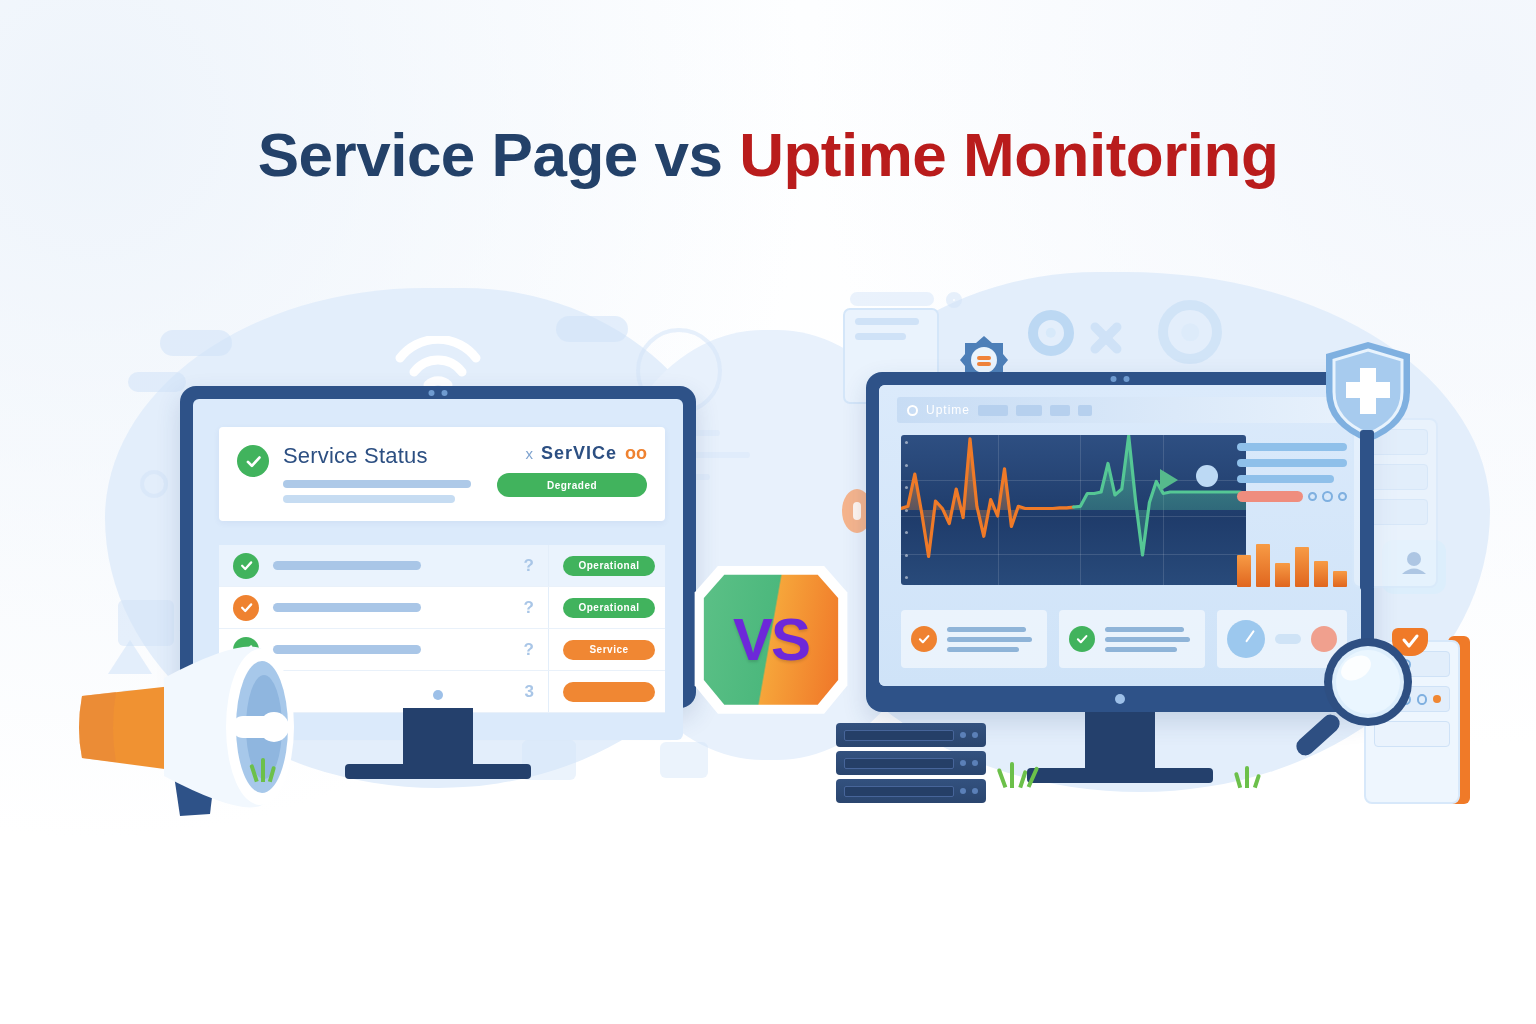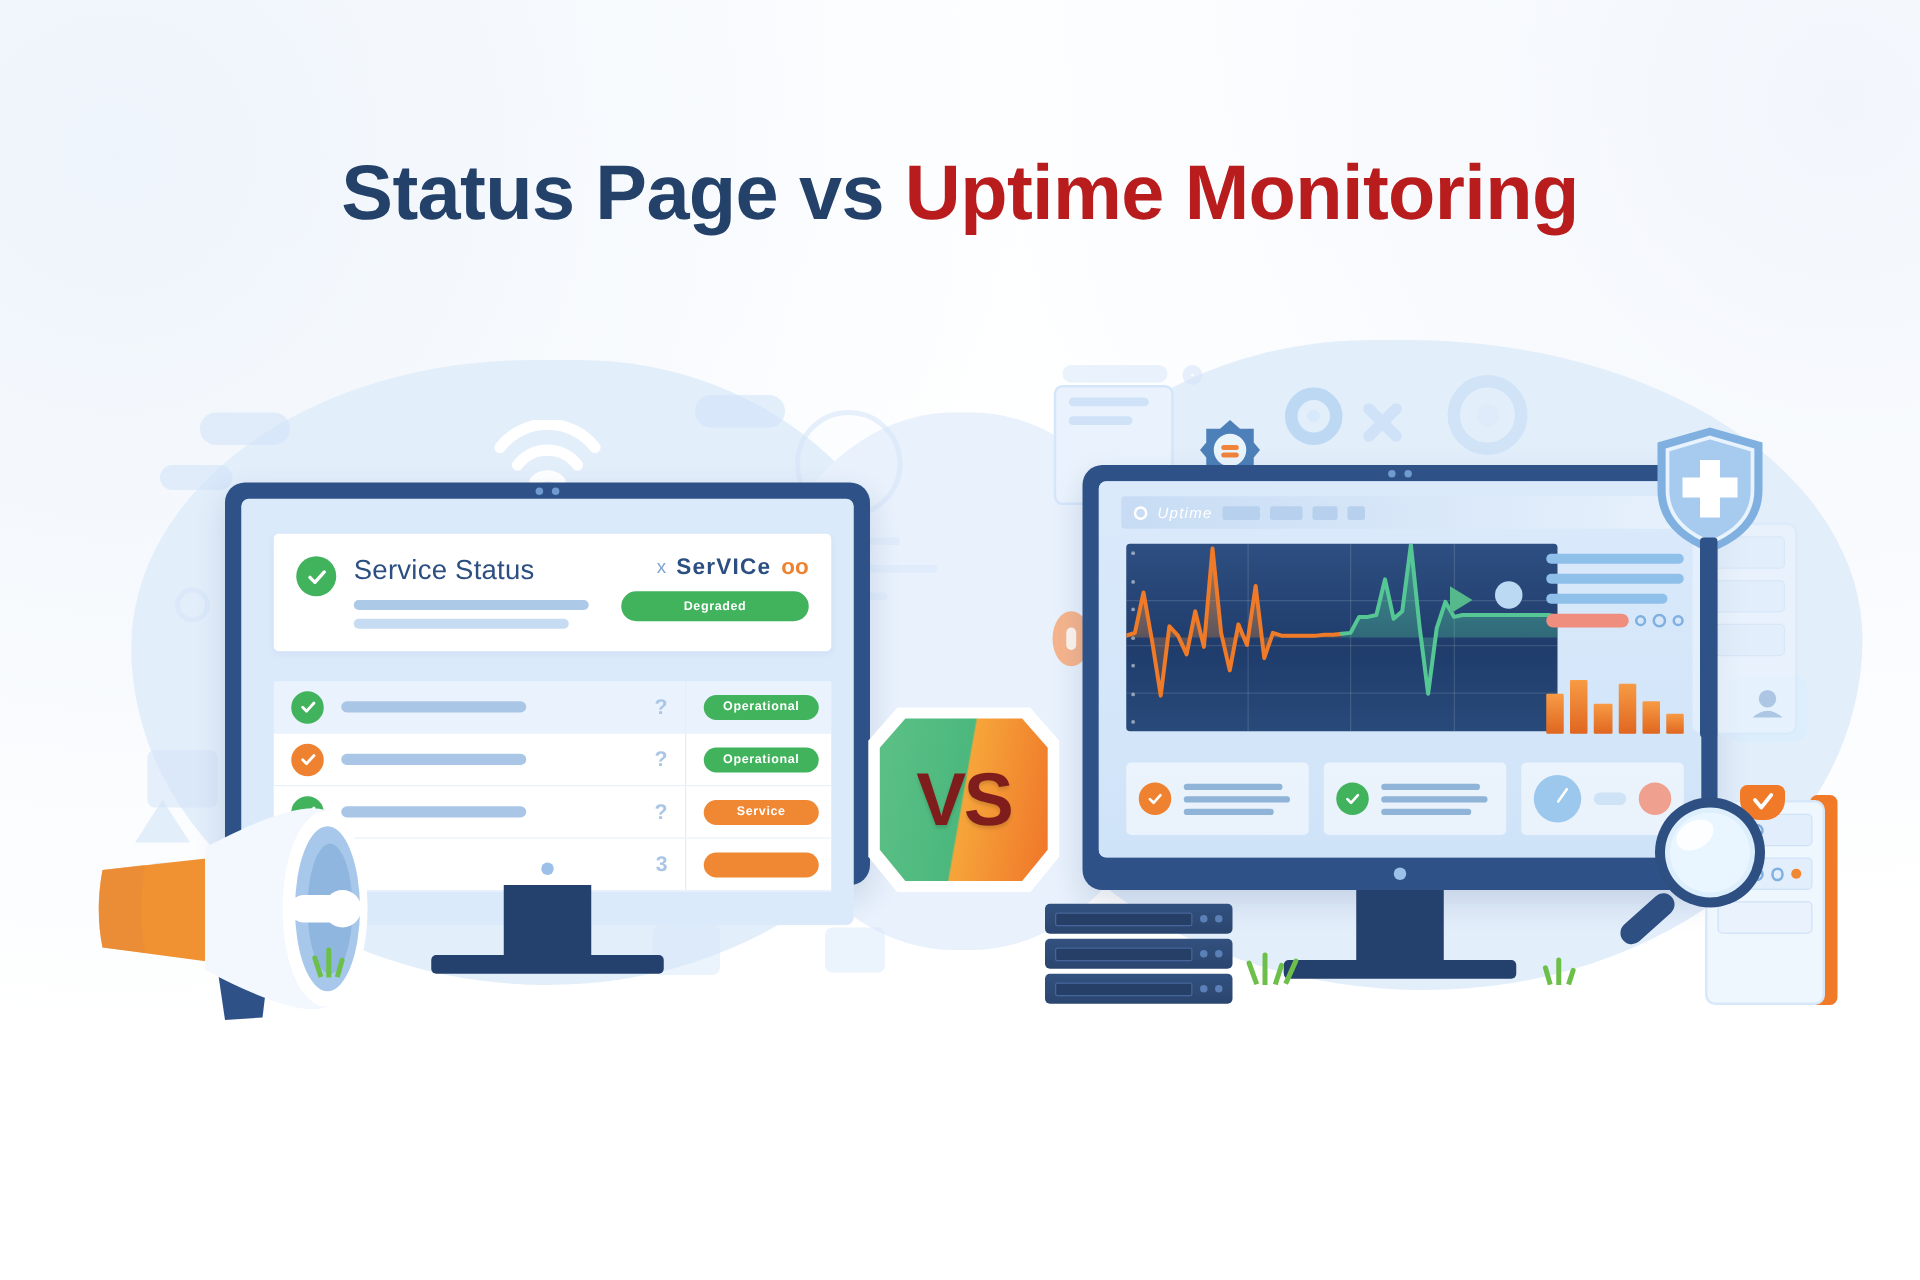--- a/index.html
+++ b/index.html
@@ -124,21 +124,21 @@
   .srow .divcol { width:1px; height:100%; background:#e3eefa; }
 
   
   .dash { position:absolute; inset:0; background:linear-gradient(180deg,#dbeafb 0%,#cfe3f8 100%); }
   .dash-top {
     position:absolute; left:18px; top:12px; right:18px; height:26px;
     background:linear-gradient(90deg,#c7dcf4,#e7f1fc);
     border-radius:3px; display:flex; align-items:center; gap:8px; padding:0 10px;
   }
   .dash-top .o { width:11px;height:11px;border:2px solid #ffffff;border-radius:50%; }
-  .dash-top .t { color:#ffffff; font-size:12px; filter:blur(.4px); letter-spacing:1px;font-style:italic; }
+  .dash-top .t { color:#ffffff; font-size:12px; filter:blur(.4px); letter-spacing:1px; }
   .dash-top .seg { height:11px; background:#b6d0ee; border-radius:2px; }
 
   .chart-panel {
     position:absolute; left:22px; top:50px; width:345px; height:150px;
     background:linear-gradient(180deg,#2e4f82 0%,#1f3c6b 55%,#284a7a 100%);
     border-radius:3px; overflow:hidden;
   }
   .chart-panel .gridv, .chart-panel .gridh { position:absolute; background:rgba(255,255,255,.13); }
   .chart-panel .gridv { width:1px; top:0; bottom:0; }
   .chart-panel .gridh { height:1px; left:0; right:0; }
@@ -173,21 +173,21 @@
     clip-path: polygon(18% 6%, 82% 6%, 96% 22%, 96% 78%, 82% 95%, 18% 95%, 4% 78%, 4% 22%);
     background:#ffffff;
   }
   .vs-inner {
     position:absolute; inset:10px;
     clip-path: polygon(18% 6%, 82% 6%, 96% 22%, 96% 78%, 82% 95%, 18% 95%, 4% 78%, 4% 22%);
     background:linear-gradient(100deg,#5dc187 0%,#4cb87d 49%,#f6a53a 50%,#ef7127 100%);
   }
   .vs-text {
     position:absolute; inset:0; display:flex; align-items:center; justify-content:center;
-    color:#7f1d1d; font-size:60px; font-weight:700; letter-spacing:-2px;
+    color:#6d28d9; font-size:60px; font-weight:700; letter-spacing:-2px;
     text-shadow:0 2px 3px rgba(0,0,0,.14);
   }
 
   
   .mega { position:absolute; left:60px; top:636px; width:270px; height:185px; }
 
   
   .shield-ico { position:absolute; left:1322px; top:340px; width:92px; height:104px; }
 
   
@@ -305,21 +305,21 @@
   <div class="person-badge" style="left:1382px;top:540px;">
     <svg viewBox="0 0 64 54" width="64" height="54">
       <rect x="0" y="0" width="64" height="44" rx="12" fill="#dceefc"></rect>
       <polygon points="16,44 32,54 30,44" fill="#dceefc"></polygon>
       <circle cx="32" cy="19" r="7" fill="#5e8dc4"></circle>
       <path d="M20 34 q12 -11 24 0 z" fill="#5e8dc4"></path>
     </svg>
   </div>
 
   <h1 class="headline">
-    <span class="a">Status Page vs </span><span class="b">Uptime Monitoring</span>
+    <span class="a">Service Page vs </span><span class="b">Uptime Monitoring</span>
   </h1>
 
   <div style="position:absolute;left:392px;top:336px;width:92px;height:62px;">
     <svg viewBox="0 0 92 62" width="92" height="62">
       <path d="M8 22 A48 48 0 0 1 84 22" stroke="#ffffff" stroke-width="9" fill="none" stroke-linecap="round"></path>
       <path d="M22 36 A30 30 0 0 1 70 36" stroke="#ffffff" stroke-width="9" fill="none" stroke-linecap="round"></path>
       <path d="M36 49 A14 14 0 0 1 56 49" stroke="#ffffff" stroke-width="9" fill="none" stroke-linecap="round"></path>
       <polygon points="46,50 56,58 36,58" fill="#ffffff"></polygon>
     </svg>
   </div>

